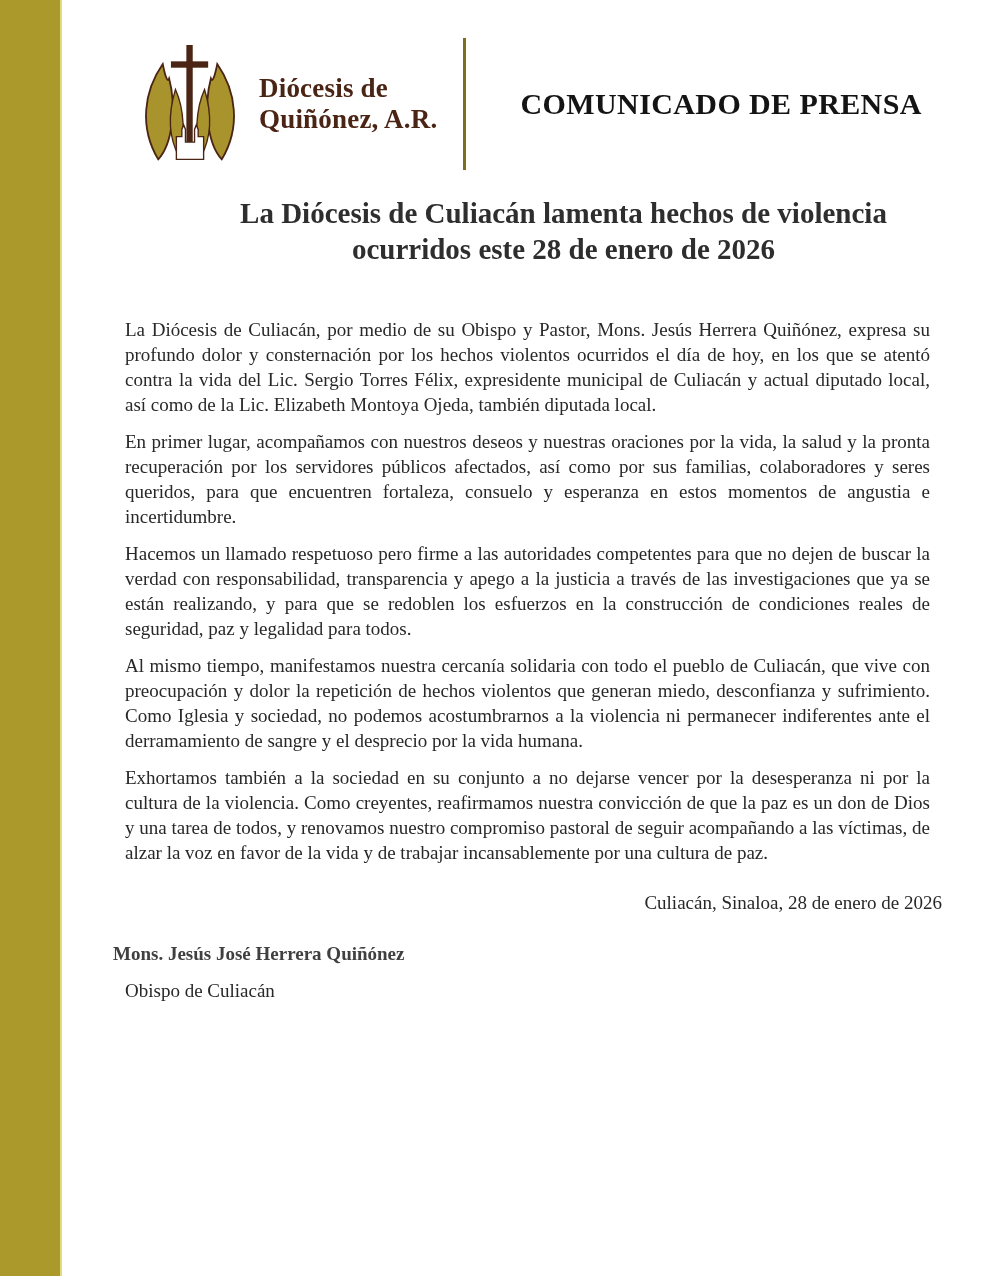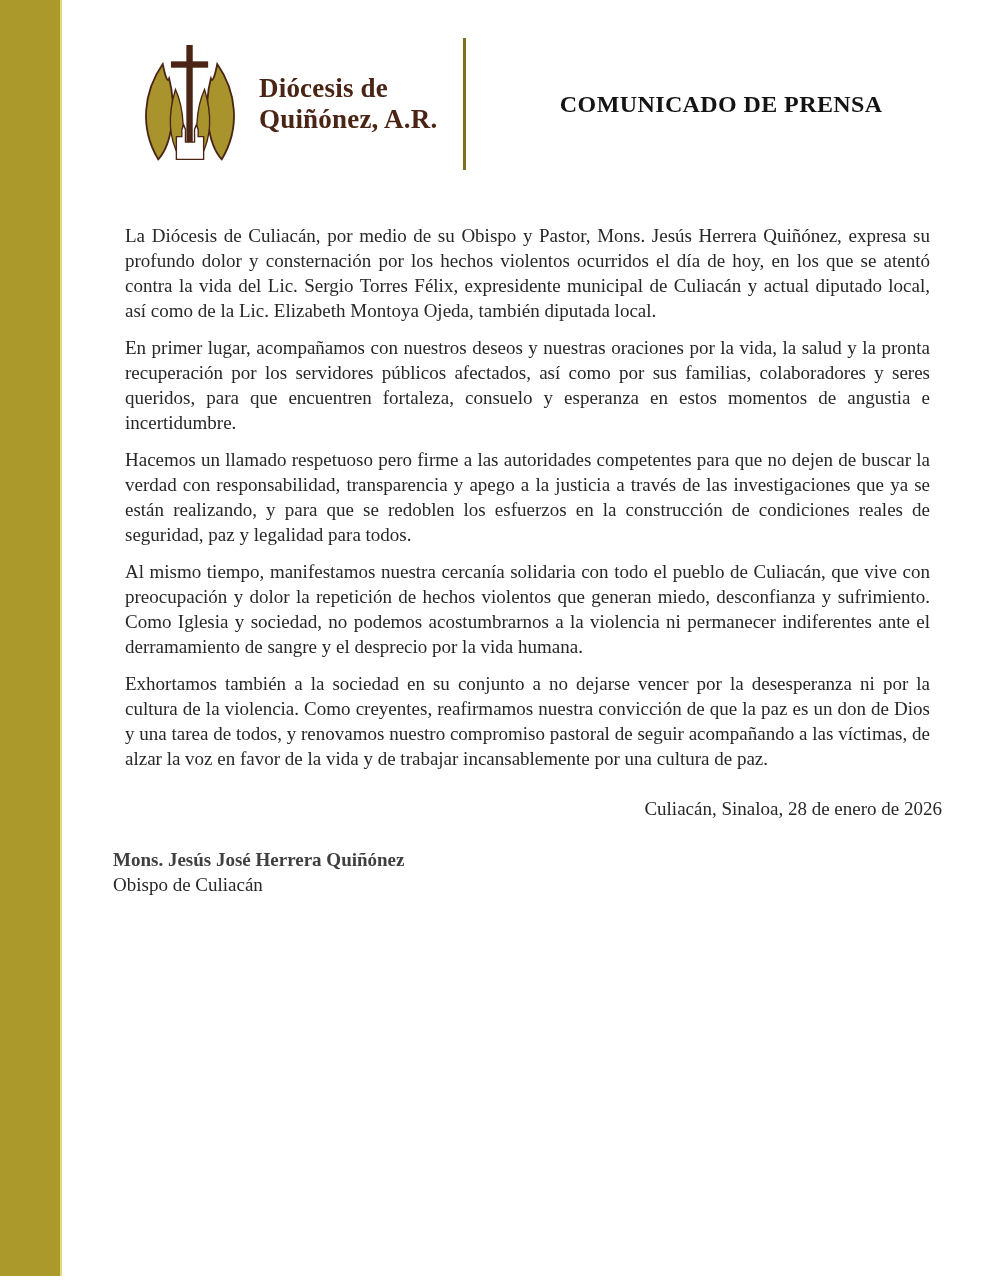--- a/index.html
+++ b/index.html
@@ -42,21 +42,21 @@
   .v-divider{
     width:3px;height:132px;
     background:#7c6f1d;
     margin-left:26px;
     flex:0 0 auto;
   }
   .masthead-title{
     flex:1;
     text-align:center;
     padding-left:34px;
-    font-size:24px;
+    font-size:30px;
     font-weight:700;
     color:#141414;
     letter-spacing:0.4px;
   }
   .headline{
     margin:22px 0 0 0;
     padding-left:72px;
     text-align:center;
     font-size:29px;
     line-height:36px;
@@ -80,21 +80,21 @@
   }
   .signature{margin-top:26px;}
   .sig-name{
     margin:0;
     font-size:19px;
     line-height:25px;
     font-weight:700;
     color:#404040;
   }
   .sig-title{
-    margin:0;
+    margin:12px;
     font-size:19px;
     line-height:25px;
     color:#282828;
   }
 </style>
 </head>
 <body>
 
 <div class="page">
   <div class="gold-band"></div>
@@ -120,20 +120,21 @@
         </svg>
         <div class="brand-text">
           <div>Diócesis de</div>
           <div>Quiñónez, A.R.</div>
         </div>
       </div>
       <div class="v-divider"></div>
       <div class="masthead-title">COMUNICADO DE PRENSA</div>
     </header>
 
+    <h1 class="headline">La Diócesis de Culiacán lamenta hechos de violencia ocurridos este 28 de enero de 2026</h1>
 
     <section class="body-text">
       <p>La Diócesis de Culiacán, por medio de su Obispo y Pastor, Mons. Jesús Herrera Quiñónez, expresa su profundo dolor y consternación por los hechos violentos ocurridos el día de hoy, en los que se atentó contra la vida del Lic. Sergio Torres Félix, expresidente municipal de Culiacán y actual diputado local, así como de la Lic. Elizabeth Montoya Ojeda, también diputada local.</p>
       <p>En primer lugar, acompañamos con nuestros deseos y nuestras oraciones por la vida, la salud y la pronta recuperación por los servidores públicos afectados, así como por sus familias, colaboradores y seres queridos, para que encuentren fortaleza, consuelo y esperanza en estos momentos de angustia e incertidumbre.</p>
       <p>Hacemos un llamado respetuoso pero firme a las autoridades competentes para que no dejen de buscar la verdad con responsabilidad, transparencia y apego a la justicia a través de las investigaciones que ya se están realizando, y para que se redoblen los esfuerzos en la construcción de condiciones reales de seguridad, paz y legalidad para todos.</p>
       <p>Al mismo tiempo, manifestamos nuestra cercanía solidaria con todo el pueblo de Culiacán, que vive con preocupación y dolor la repetición de hechos violentos que generan miedo, desconfianza y sufrimiento. Como Iglesia y sociedad, no podemos acostumbrarnos a la violencia ni permanecer indiferentes ante el derramamiento de sangre y el desprecio por la vida humana.</p>
       <p>Exhortamos también a la sociedad en su conjunto a no dejarse vencer por la desesperanza ni por la cultura de la violencia. Como creyentes, reafirmamos nuestra convicción de que la paz es un don de Dios y una tarea de todos, y renovamos nuestro compromiso pastoral de seguir acompañando a las víctimas, de alzar la voz en favor de la vida y de trabajar incansablemente por una cultura de paz.</p>
     </section>
 
     <p class="dateline">Culiacán, Sinaloa, 28 de enero de 2026</p>

